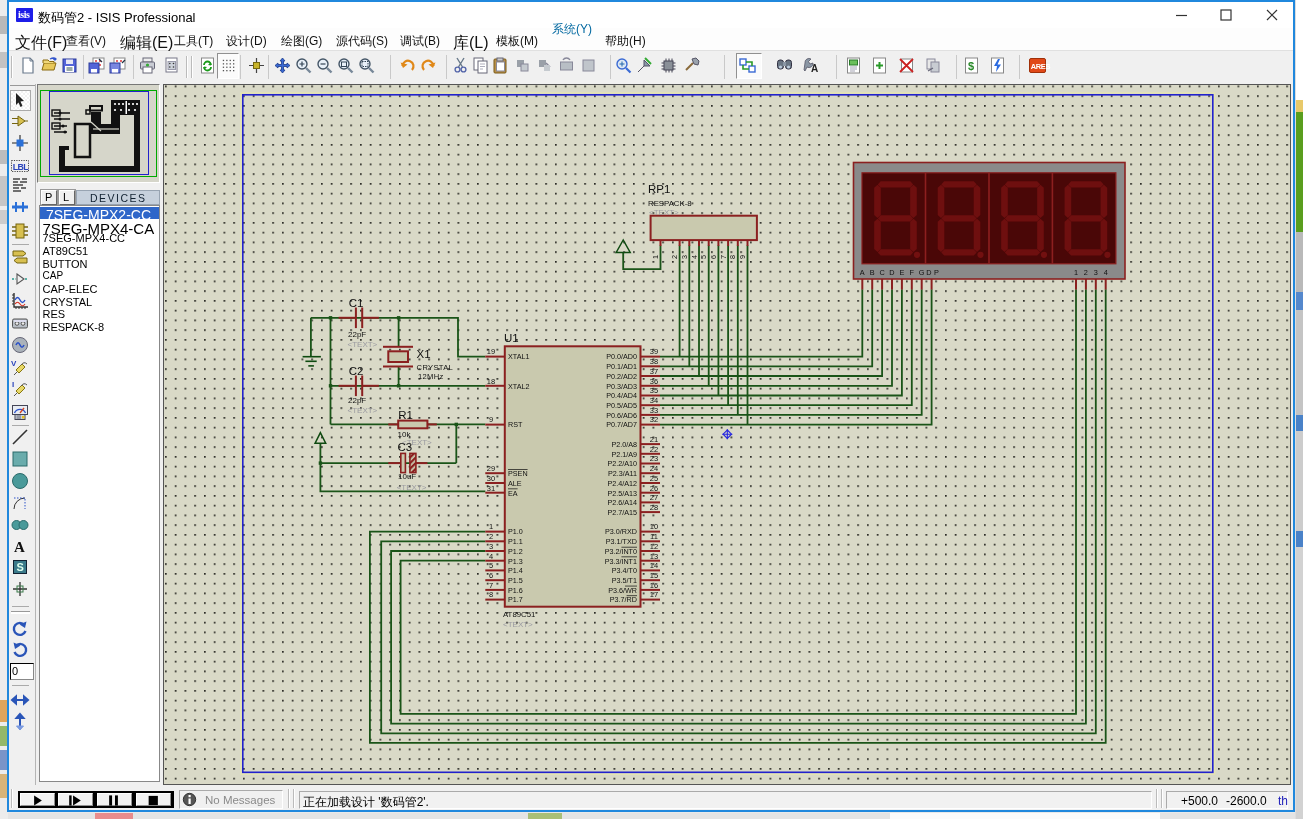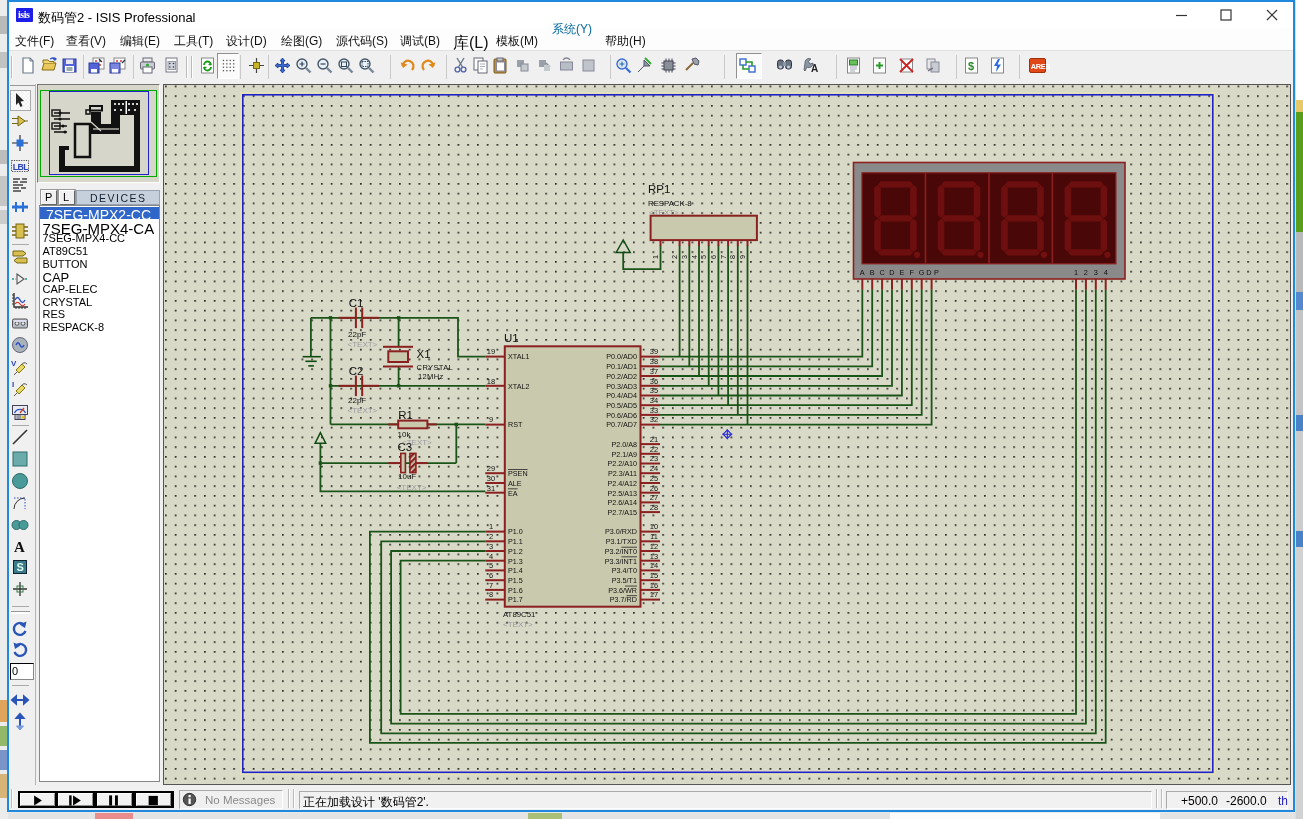--- a/index.html
+++ b/index.html
@@ -38,23 +38,23 @@
 <div class="abs" style="left:9px;top:2px;width:1284px;height:26px;background:#ffffff"></div>
 <div class="abs" style="left:16px;top:8px;width:17px;height:14px;background:#1d1de8;border-radius:1px"></div>
 <div class="t" style="left:18px;top:9px;font-size:10px;font-weight:bold;color:#fff;font-family:'Liberation Serif',serif;letter-spacing:-0.5px">isis</div>
 <div class="t" style="left:38px;top:9px;font-size:13px;color:#000">数码管2 - ISIS Professional</div>
 <svg style="left:1170px;top:6px" width="120" height="18" viewBox="0 0 120 18">
     <line x1="6" y1="9.5" x2="17" y2="9.5" stroke="#333" stroke-width="1.2"></line>
     <rect x="51" y="4" width="10" height="10" fill="none" stroke="#333" stroke-width="1.2"></rect>
     <path d="M97 4 L107 14 M107 4 L97 14" stroke="#333" stroke-width="1.2"></path>
   </svg>
 <div class="abs" style="left:9px;top:28px;width:1284px;height:23px;background:#fdfdfd;border-bottom:1px solid #e0e0e0"></div>
-<div class="t" style="left:15px;top:33px;font-size:12px;color:#111">文件(F)</div>
+<div class="t" style="left:15px;top:33px;font-size:16px;color:#111">文件(F)</div>
 <div class="t" style="left:66px;top:33px;font-size:12px;color:#111">查看(V)</div>
-<div class="t" style="left:120px;top:33px;font-size:12px;color:#111">编辑(E)</div>
+<div class="t" style="left:120px;top:33px;font-size:16px;color:#111">编辑(E)</div>
 <div class="t" style="left:174px;top:33px;font-size:12px;color:#111">工具(T)</div>
 <div class="t" style="left:226px;top:33px;font-size:12px;color:#111">设计(D)</div>
 <div class="t" style="left:281px;top:33px;font-size:12px;color:#111">绘图(G)</div>
 <div class="t" style="left:336px;top:33px;font-size:12px;color:#111">源代码(S)</div>
 <div class="t" style="left:400px;top:33px;font-size:12px;color:#111">调试(B)</div>
 <div class="t" style="left:453px;top:33px;font-size:16px;color:#111">库(L)</div>
 <div class="t" style="left:496px;top:33px;font-size:12px;color:#111">模板(M)</div>
 <div class="t" style="left:552px;top:21px;font-size:12px;color:#0369a1">系统(Y)</div>
 <div class="t" style="left:605px;top:33px;font-size:12px;color:#111">帮助(H)</div>
 <div class="abs" style="left:9px;top:52px;width:1284px;height:31px;background:#f0f0f0"></div>
@@ -447,21 +447,21 @@
 <div class="t" style="left:63px;top:191px;font-size:11px;color:#000">L</div>
 <div class="abs" style="left:76px;top:190px;width:84px;height:15px;background:#c6d0dc;border:1px solid #98a4b2"></div>
 <div class="t" style="left:90px;top:191.5px;font-size:10.5px;color:#102030;letter-spacing:1.5px">DEVICES</div>
 <div class="abs" style="left:39px;top:205px;width:121px;height:577px;background:#ffffff;border:1px solid #888"></div>
 <div class="abs" style="left:40px;top:206.5px;width:119px;height:12.8px;background:#2e66c9"></div>
 <div class="t" style="left:46px;top:207.0px;font-size:14px;color:#ffffff">7SEG-MPX2-CC</div>
 <div class="t" style="left:42.5px;top:219.7px;font-size:15px;color:#000000">7SEG-MPX4-CA</div>
 <div class="t" style="left:42.5px;top:232.3px;font-size:11px;color:#000000">7SEG-MPX4-CC</div>
 <div class="t" style="left:42.5px;top:244.9px;font-size:11px;color:#000000">AT89C51</div>
 <div class="t" style="left:42.5px;top:257.6px;font-size:11px;color:#000000">BUTTON</div>
-<div class="t" style="left:42.5px;top:270.2px;font-size:13px;color:#000000">CAP</div>
+<div class="t" style="left:42.5px;top:270.2px;font-size:10px;color:#000000">CAP</div>
 <div class="t" style="left:42.5px;top:282.9px;font-size:11px;color:#000000">CAP-ELEC</div>
 <div class="t" style="left:42.5px;top:295.6px;font-size:11px;color:#000000">CRYSTAL</div>
 <div class="t" style="left:42.5px;top:308.2px;font-size:11px;color:#000000">RES</div>
 <div class="t" style="left:42.5px;top:320.9px;font-size:11px;color:#000000">RESPACK-8</div>
 <div class="abs" style="left:163px;top:83.5px;width:1128px;height:701px;background:#d9d9c7;border:1px solid #555;border-right:1px solid #555"></div>
 <svg style="left:164px;top:84.5px" width="1126" height="699" viewBox="164 84.5 1126 699">
     <defs>
       <pattern id="gd" x="165" y="85" width="9.75" height="9.75" patternUnits="userSpaceOnUse">
         <rect x="0" y="0" width="1.7" height="1.7" fill="#2b2b25"></rect>
       </pattern>

